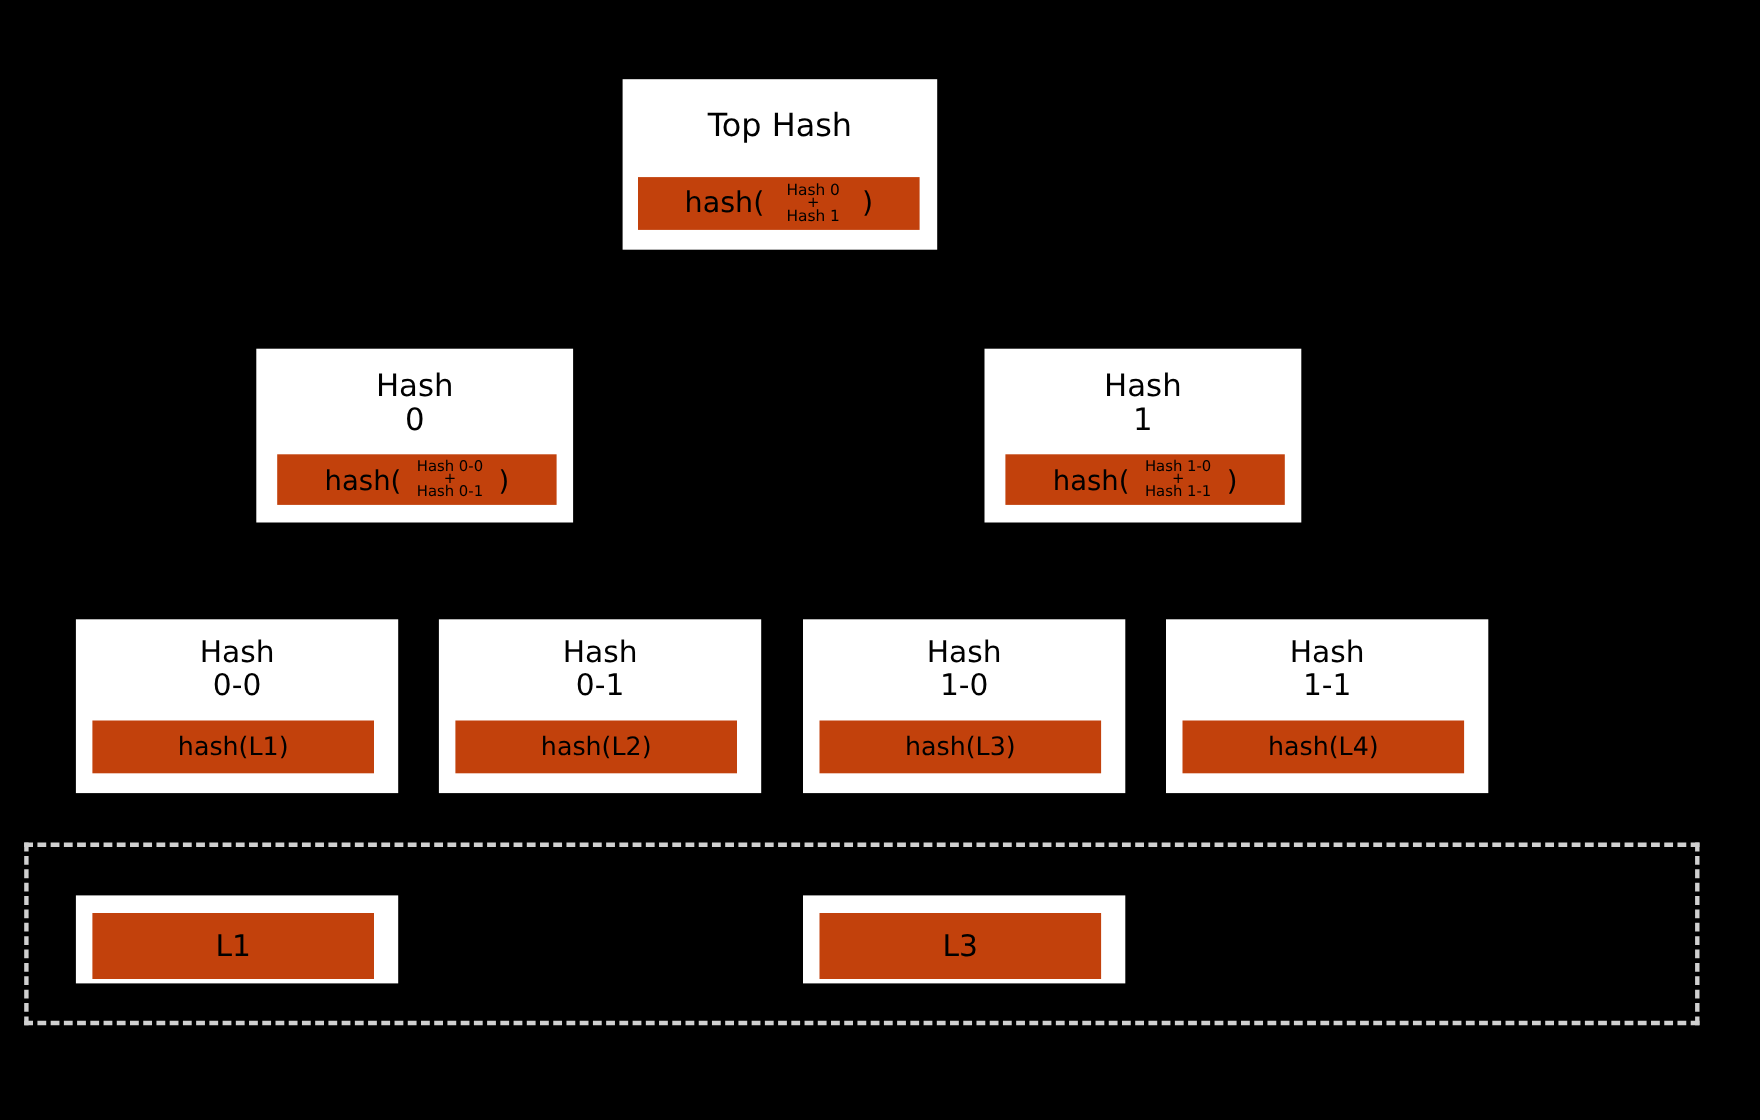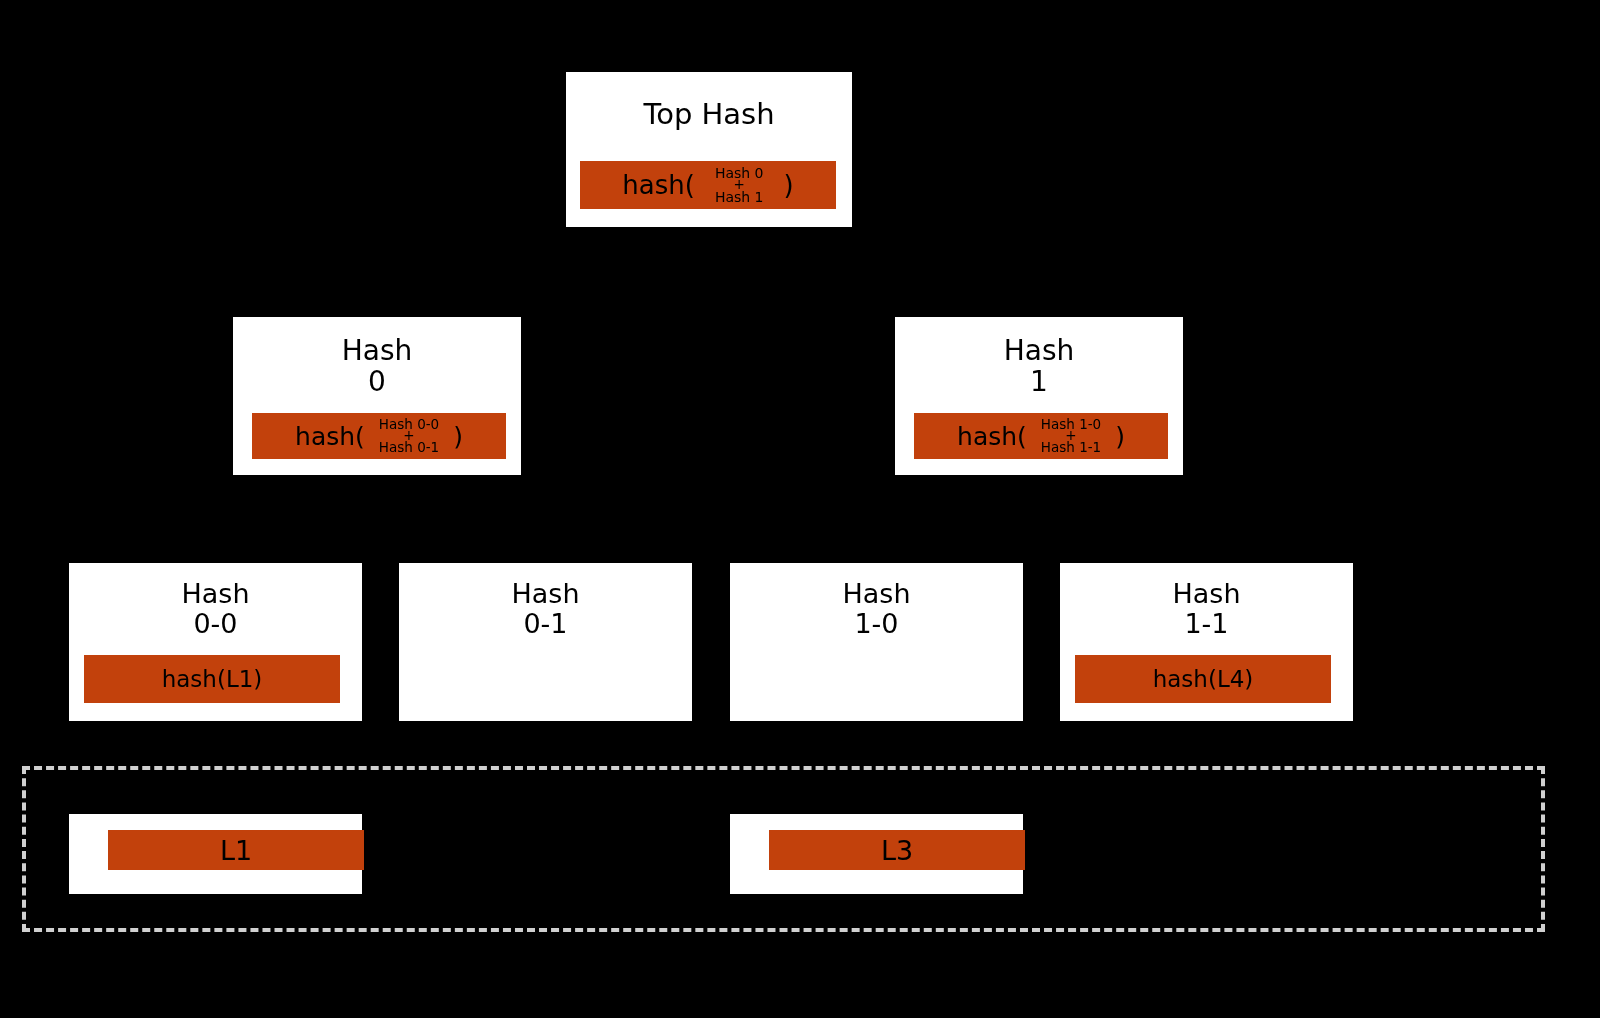--- a/index.html
+++ b/index.html
@@ -64,23 +64,22 @@
     font-size: 23px;
   }
 
   
   .data-node { width: 293px; height: 80px; top: 814px; }
   #l1-node { left: 69px; }
   #l2-node { left: 399px; }
   #l3-node { left: 730px; text-align: center; }
   #l4-node { left: 1060px; }
   .data-node .chip {
-    left: 15px; top: 16px; width: 256px; height: 40px;
+    left: 15px; top: 16px; width: 256px; height: 60px;
     font-size: 27px;
-    margin-left: 24px;
   }
 
   
   .fn {
     display: flex;
     align-items: center;
     justify-content: center;
     width: 100%;
     height: 100%;
   }
@@ -191,25 +190,27 @@
 
   <div class="node lvl2" id="hash00-node">
     <div class="node-title">Hash
 0-0</div>
     <div class="chip">hash(L1)</div>
   </div>
 
   <div class="node lvl2" id="hash01-node">
     <div class="node-title">Hash
 0-1</div>
+    <div class="chip">hash(L2)</div>
   </div>
 
   <div class="node lvl2" id="hash10-node">
     <div class="node-title">Hash
 1-0</div>
+    <div class="chip">hash(L3)</div>
   </div>
 
   <div class="node lvl2" id="hash11-node">
     <div class="node-title">Hash
 1-1</div>
     <div class="chip">hash(L4)</div>
   </div>
 
   <div id="data-group"></div>
 

